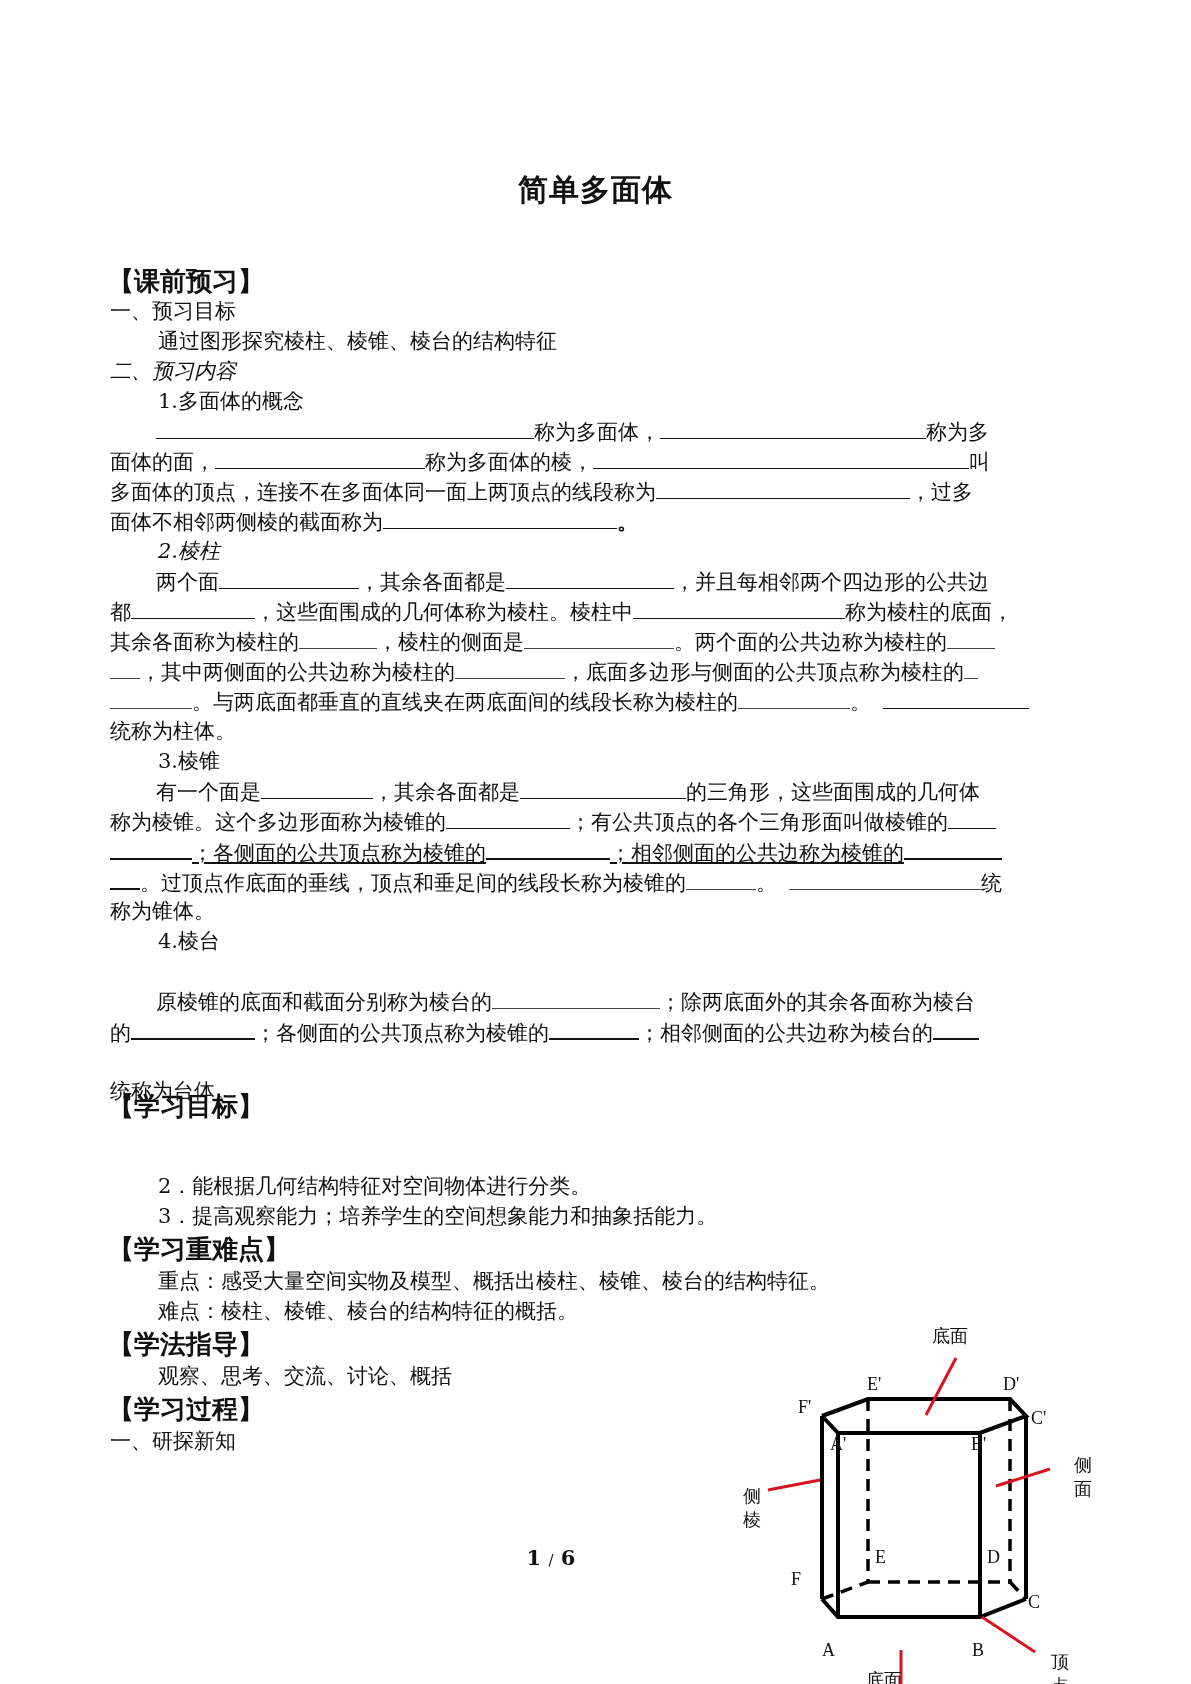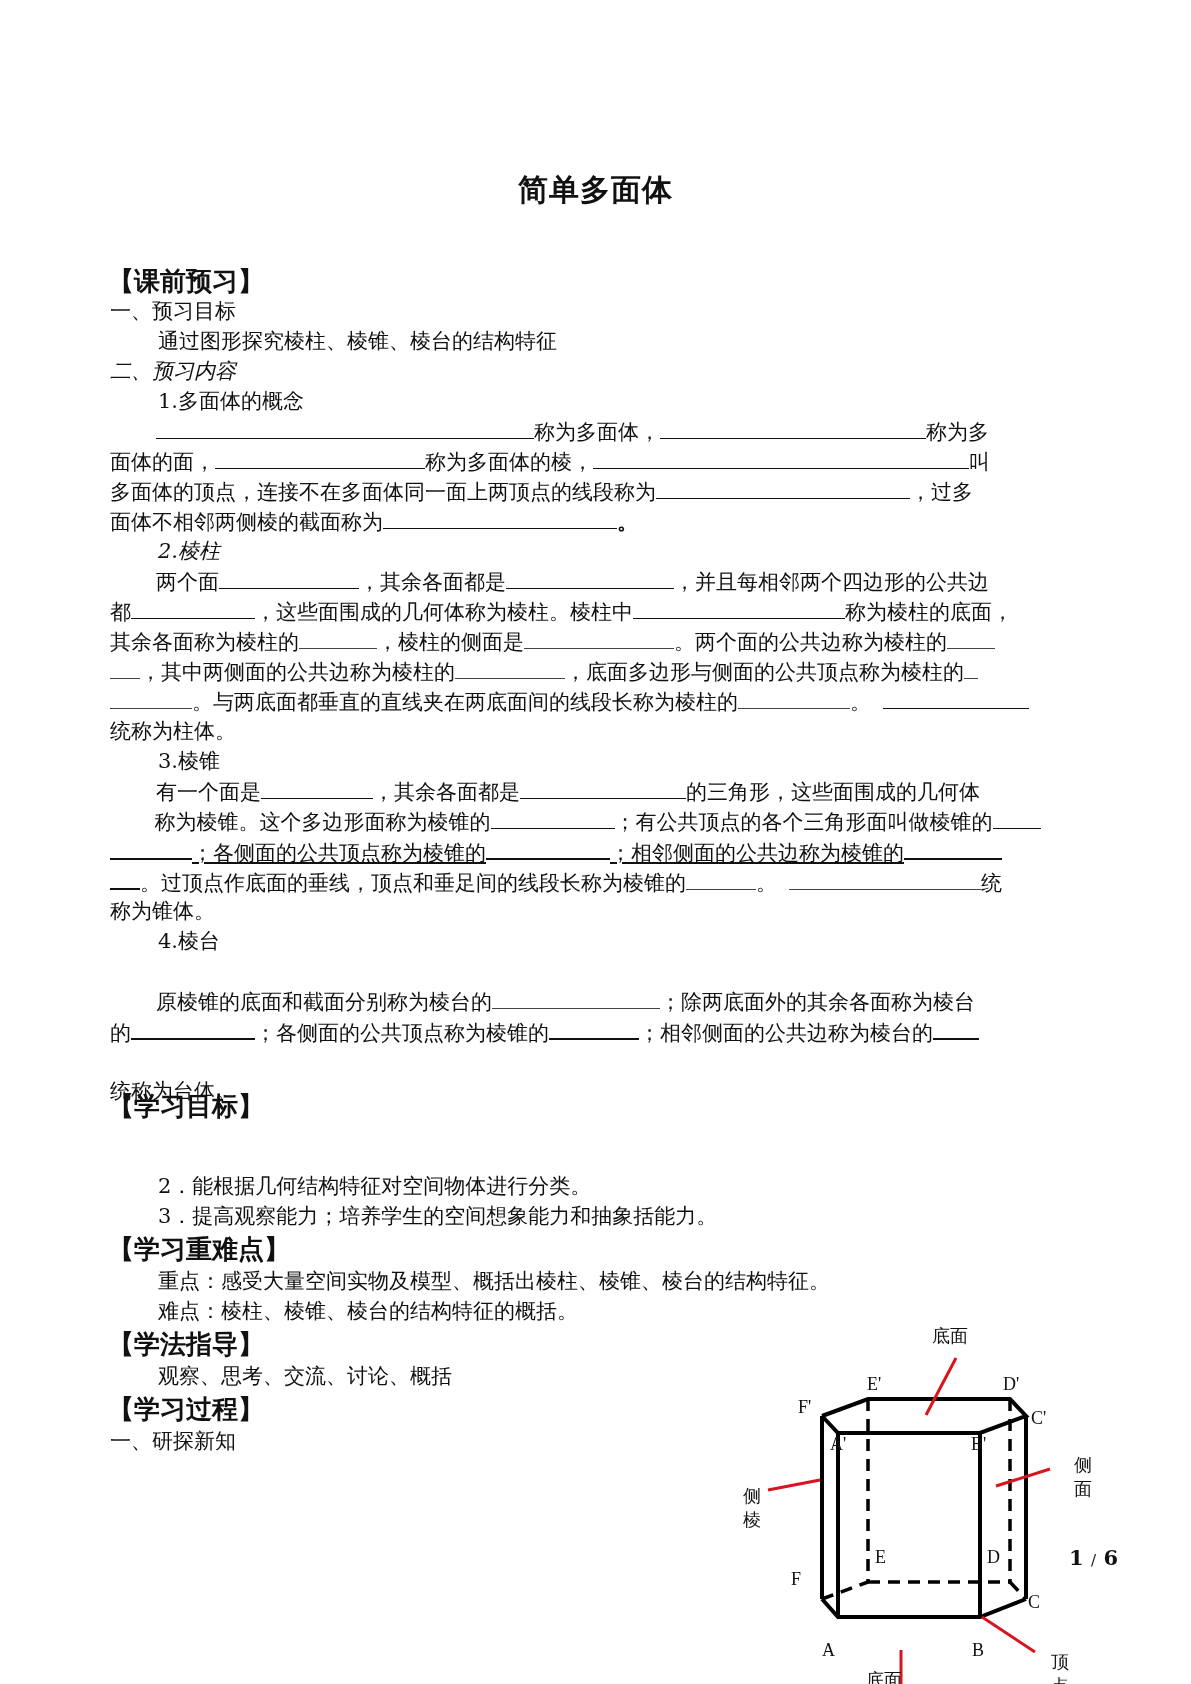--- a/index.html
+++ b/index.html
@@ -8,21 +8,21 @@
   .page { position: absolute; left: 0; top: 0; width: 1191px; height: 1684px; }
   .title { position: absolute; top: 170px; left: 0; width: 1191px; text-align: center;
            font-family: "DejaVu Sans", "Liberation Sans", sans-serif; font-weight: bold; font-size: 30px; letter-spacing: 1px; }
   .line { position: absolute; left: 110px; width: 975px; height: 30px; line-height: 30px; font-size: 21px; white-space: nowrap; }
   .ind1 { left: 158px; }
   .head { position: absolute; left: 108px; height: 36px; line-height: 36px; font-size: 26px; font-weight: bold;
           font-family: "DejaVu Sans", "Liberation Sans", sans-serif; }
   .blank { display: inline-block; border-bottom: 1.5px solid #111; height: 22px; vertical-align: baseline; }
   .blank.thick { border-bottom-width: 2.5px; }
   .blank.thin { border-bottom: 1px solid #444; }
-  .pagenum { position: absolute; top: 1545px; left: 0; width: 1102px; text-align: right; font-size: 21px; font-weight: bold; padding-left: 16px; }
+  .pagenum { position: absolute; top: 1545px; left: 0; width: 1102px; text-align: center; font-size: 21px; font-weight: bold; }
   .pagenum .sep { font-weight: normal; font-size: 15px; }
   .diagram { position: absolute; left: 720px; top: 1310px; width: 380px; height: 374px; }
   .dlabel { position: absolute; font-size: 18px; font-family: "Liberation Serif", "DejaVu Serif", serif; }
   .dvert { width: 20px; line-height: 24px; text-align: center; }
 </style>
 </head>
 <body>
 
 <div class="page">
 
@@ -62,21 +62,21 @@
   </div>
   <div class="line" style="top:686px;">
     <span class="blank thin" style="width:82px;"></span><span>。与两底面都垂直的直线夹在两底面间的线段长称为棱柱的</span><span class="blank thin" style="width:112px;"></span><span>。</span><span style="display:inline-block;width:12px;"></span><span class="blank" style="width:146px;"></span>
   </div>
   <div class="line" style="top:716px;">统称为柱体。</div>
 
   <div class="line ind1" style="top:746px;">3.棱锥</div>
   <div class="line" style="top:776px;">
     <span style="display:inline-block;width:46px;"></span><span>有一个面是</span><span class="blank" style="width:112px;"></span><span>，其余各面都是</span><span class="blank" style="width:166px;"></span><span>的三角形，这些面围成的几何体</span>
   </div>
-  <div class="line" style="top:806px;text-align:center;">
+  <div class="line" style="top:806px;">
     <span>称为棱锥。这个多边形面称为棱锥的</span><span class="blank" style="width:124px;"></span><span>；有公共顶点的各个三角形面叫做棱锥的</span><span class="blank" style="width:48px;"></span>
   </div>
   <div class="line" style="top:836px;text-decoration:underline;">
     <span class="blank thick" style="width:82px;"></span><span>；各侧面的公共顶点称为棱锥的</span><span class="blank thick" style="width:124px;"></span><span>；相邻侧面的公共边称为棱锥的</span><span class="blank thick" style="width:98px;"></span>
   </div>
   <div class="line" style="top:866px;">
     <span class="blank thick" style="width:30px;"></span><span>。过顶点作底面的垂线，顶点和垂足间的线段长称为棱锥的</span><span class="blank thin" style="width:70px;"></span><span>。</span><span style="display:inline-block;width:12px;"></span><span class="blank thin" style="width:192px;"></span><span>统</span>
   </div>
   <div class="line" style="top:896px;">称为锥体。</div>
 

